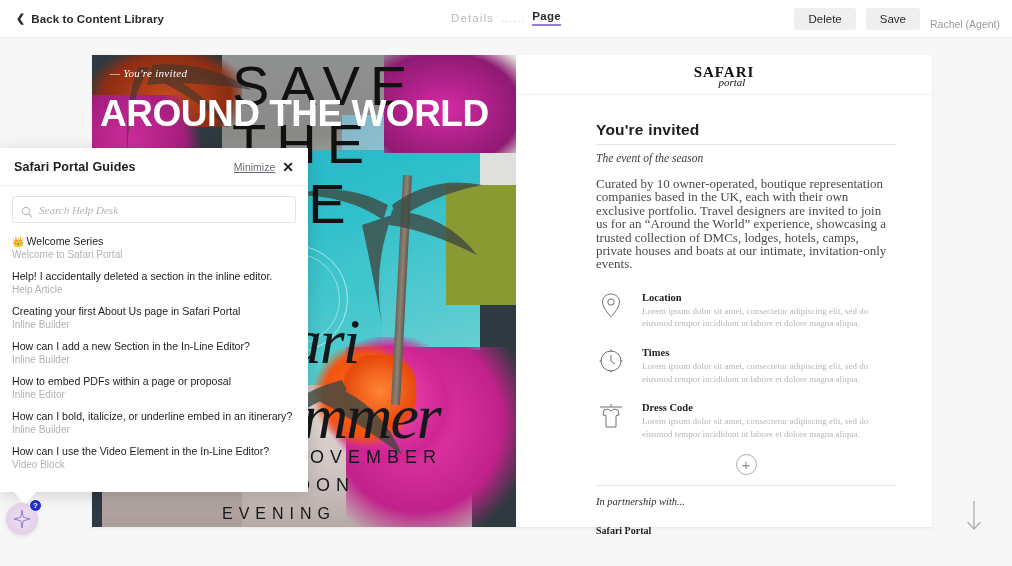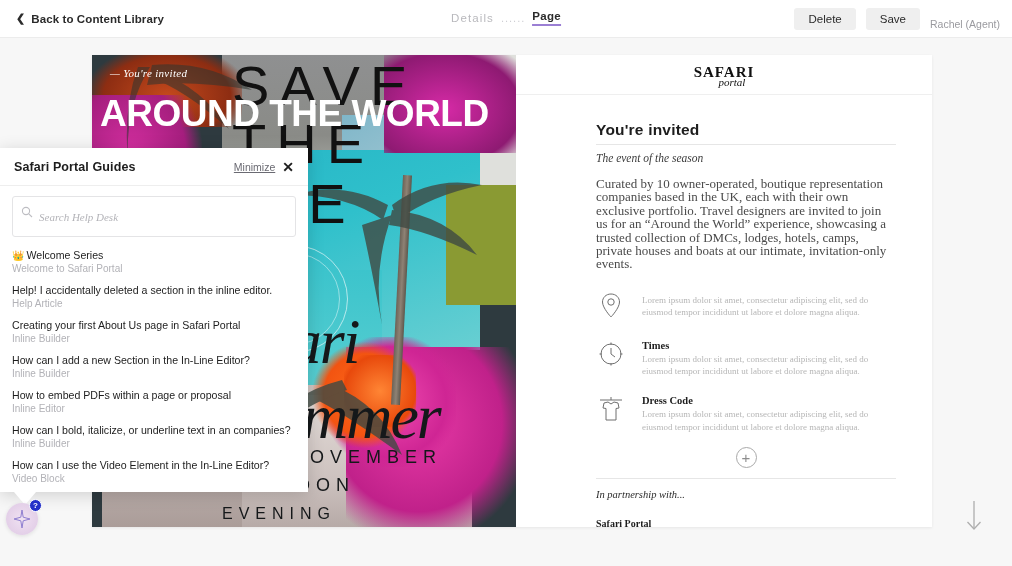--- a/index.html
+++ b/index.html
@@ -201,21 +201,21 @@
     display: flex; align-items: center; justify-content: space-between;
     padding: 12px 14px 11px 14px; border-bottom: 1px solid #eee;
   }
   .hp-title { font-size: 12.5px; font-weight: bold; color: #1d1d1d; letter-spacing: .1px; }
   .hp-actions { display: flex; align-items: center; gap: 7px; }
   .hp-min { font-size: 10.5px; color: #6a6a72; text-decoration: underline; cursor: pointer; }
   .hp-close { font-size: 14px; color: #1d1d1d; cursor: pointer; line-height: 1; font-weight: bold; }
 
   .hp-search-wrap { padding: 10px 12px 4px 12px; }
   .hp-search {
-    position: relative; border: 1px solid #e4e4e6; border-radius: 3px; height: 41px;
+    position: relative; border: 1px solid #e4e4e6; border-radius: 3px; height: 27px;
     display: flex; align-items: center; padding-left: 26px; background: #fff;
   }
   .hp-search-ico { position: absolute; left: 8px; top: 7px; width: 12px; height: 12px; color: #bdbdc2; }
   .hp-search input {
     border: none; outline: none; width: 100%; height: 100%;
     font-family: "Liberation Serif", serif; font-style: italic;
     font-size: 11px; color: #1d1d1d; background: transparent;
   }
   .hp-search input::placeholder { color: #b3b3b8; font-style: italic; }
 
@@ -336,20 +336,21 @@
           <div class="info-list">
 
             <div class="info-row">
               <div class="info-icon">
                 <svg width="22" height="28" viewBox="0 0 22 28" fill="none" stroke="#6f6f6f" stroke-width="1">
                   <path d="M11 2 C6 2 2.5 5.6 2.5 10 C2.5 16 11 25 11 25 C11 25 19.5 16 19.5 10 C19.5 5.6 16 2 11 2 Z"></path>
                   <circle cx="11" cy="10" r="3.2"></circle>
                 </svg>
               </div>
               <div class="info-txt">
+                <div class="info-title">Location</div>
                 <div class="info-body">Lorem ipsum dolor sit amet, consectetur adipiscing elit, sed do eiusmod tempor incididunt ut labore et dolore magna aliqua.</div>
               </div>
             </div>
 
             <div class="info-row">
               <div class="info-icon">
                 <svg width="26" height="26" viewBox="0 0 26 26" fill="none" stroke="#6f6f6f" stroke-width="1">
                   <circle cx="13" cy="13" r="10"></circle>
                   <path d="M13 7 L13 13 L17 16"></path>
                   <path d="M13 1.5 L13 4 M13 22 L13 24.5 M1.5 13 L4 13 M22 13 L24.5 13"></path>
@@ -434,21 +435,21 @@
       </div>
       <div class="hp-item">
         <div class="hp-item-title">How can I add a new Section in the In-Line Editor?</div>
         <div class="hp-item-sub">Inline Builder</div>
       </div>
       <div class="hp-item">
         <div class="hp-item-title">How to embed PDFs within a page or proposal</div>
         <div class="hp-item-sub">Inline Editor</div>
       </div>
       <div class="hp-item">
-        <div class="hp-item-title">How can I bold, italicize, or underline text in an companies?</div>
+        <div class="hp-item-title">How can I bold, italicize, or underline embed in an itinerary?</div>
         <div class="hp-item-sub">Inline Builder</div>
       </div>
       <div class="hp-item">
         <div class="hp-item-title">How can I use the Video Element in the In-Line Editor?</div>
         <div class="hp-item-sub">Video Block</div>
       </div>
 
     </div>
   </div>
 

